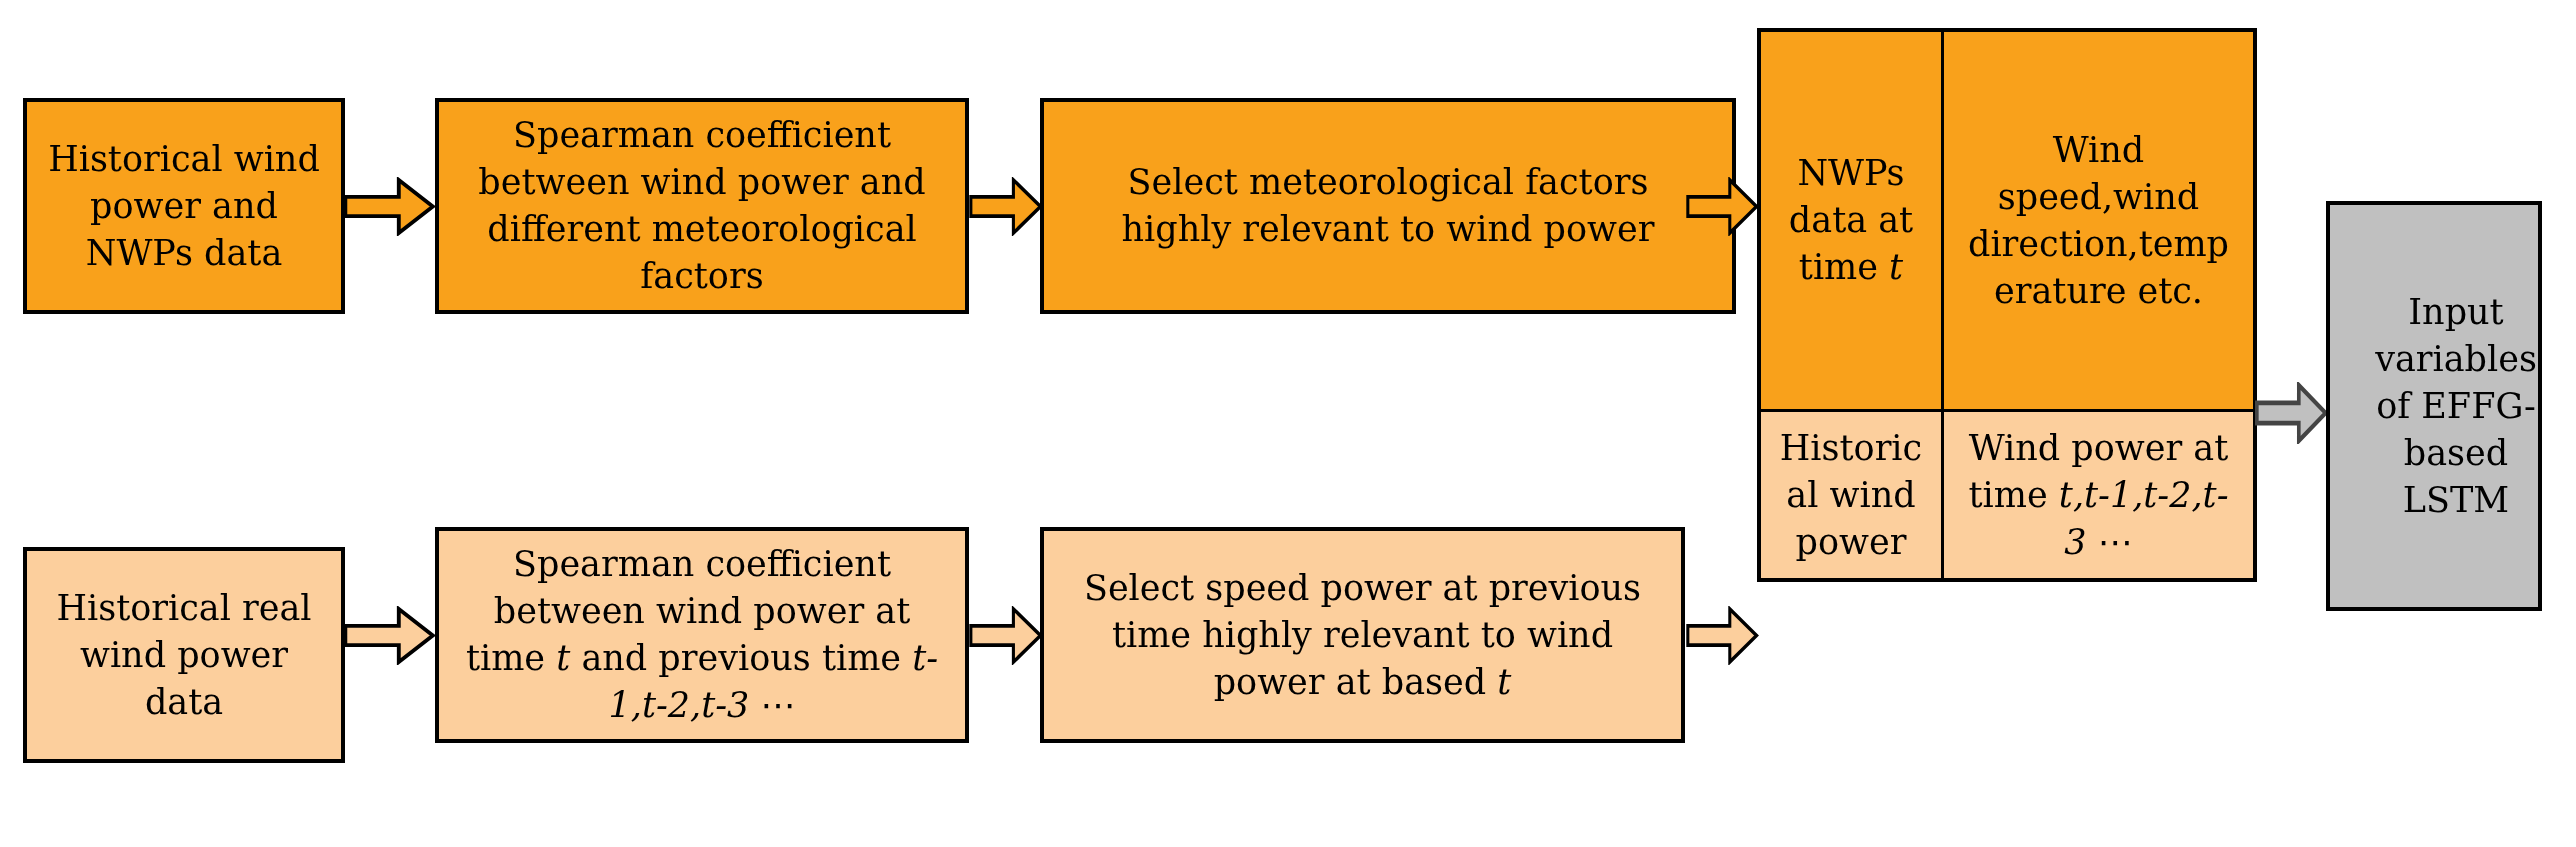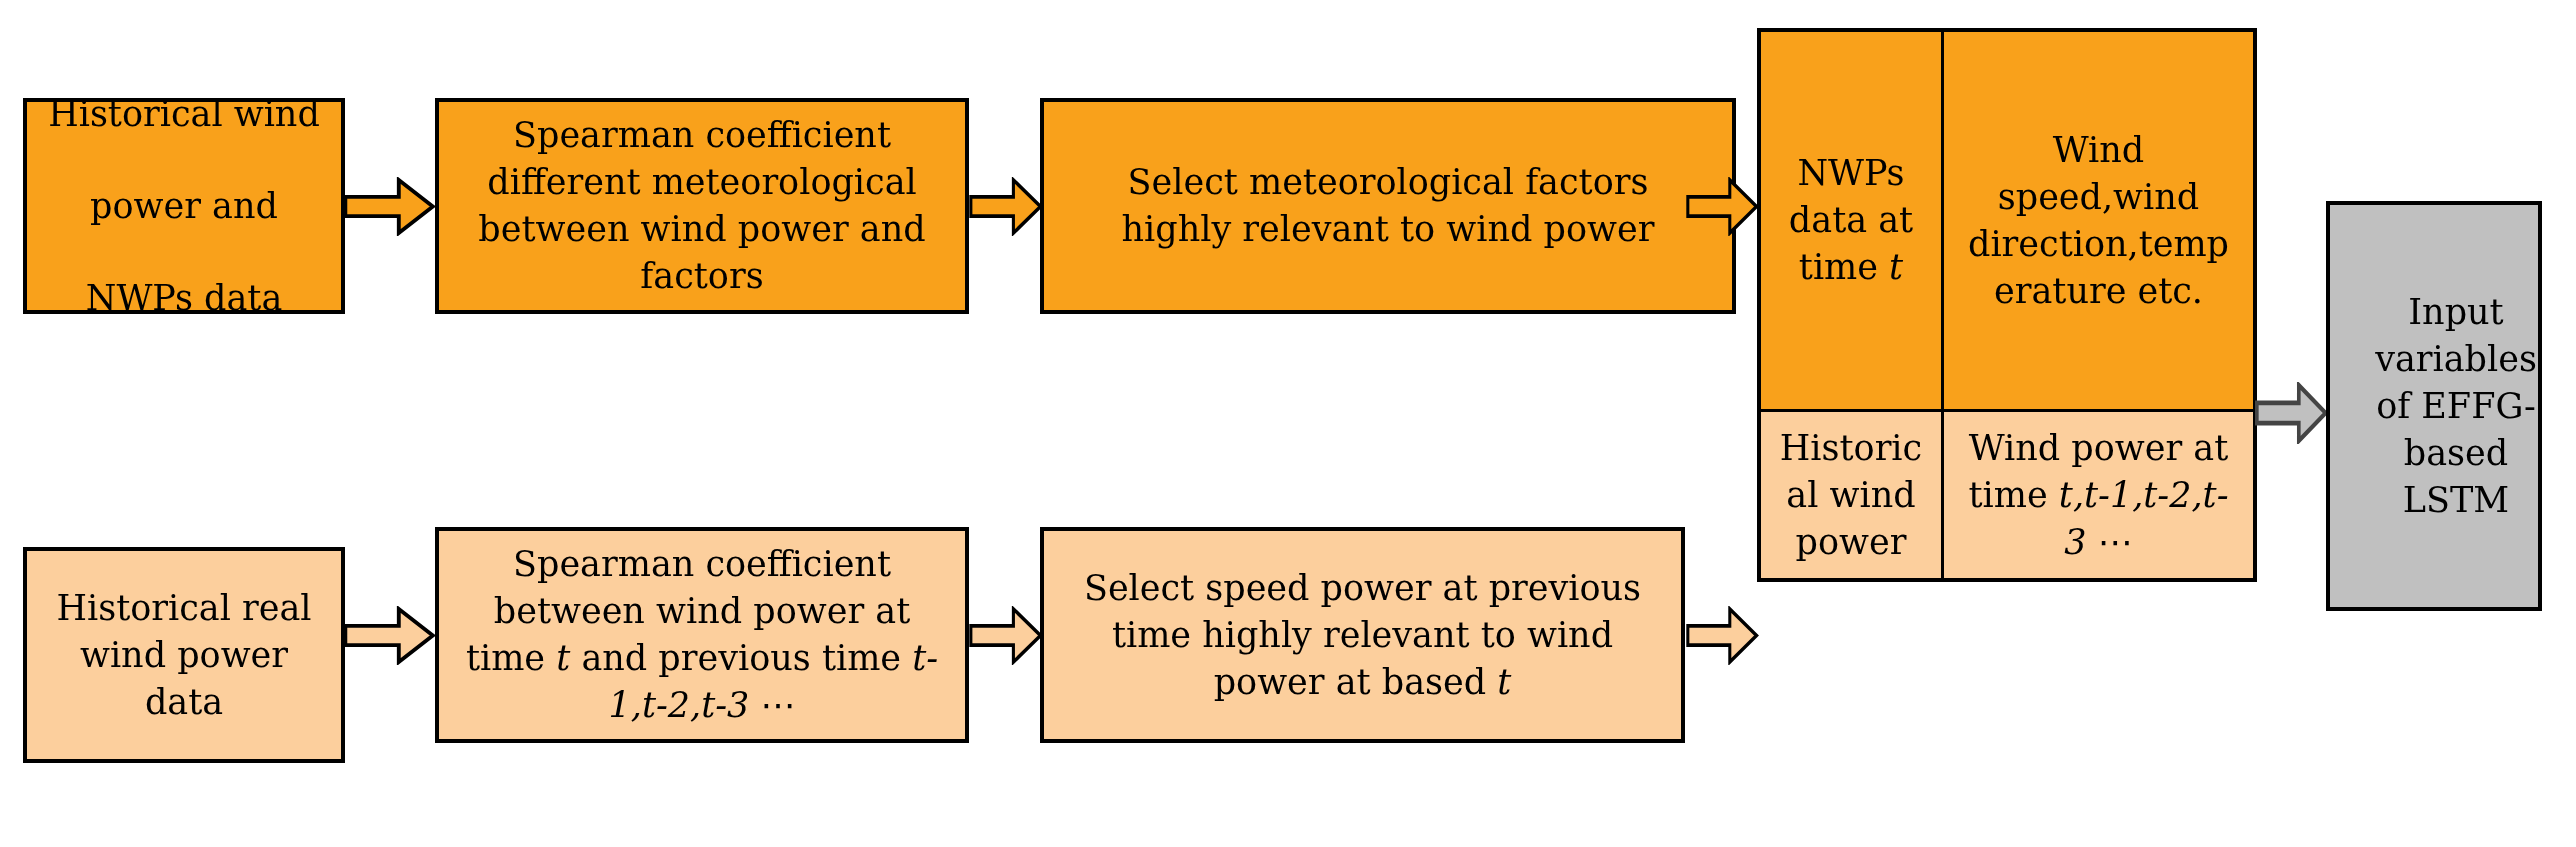--- a/index.html
+++ b/index.html
@@ -14,21 +14,21 @@
     display:flex;flex-direction:column;justify-content:center;align-items:center;
     text-align:center;font-size:35px;line-height:47px;
   }
   .ln{white-space:nowrap;}
   .it{font-style:italic;}
   .orange{background:var(--orange);}
   .lightorange{background:var(--light-orange);}
   .graybox{background:var(--gray-fill);padding-left:44px;}
 
   
-  .b1{left:23px;top:98px;width:322px;height:216px;gap:45px;}
+  .b1{left:23px;top:98px;width:322px;height:216px;}
   .b2{left:435px;top:98px;width:534px;height:216px;}
   .b3{left:1040px;top:98px;width:696px;height:216px;}
   
   .b4{left:23px;top:527px;width:322px;height:216px;margin-top:20px;}
   .b5{left:435px;top:527px;width:534px;height:216px;}
   .b6{left:1040px;top:527px;width:645px;height:216px;}
 
   
   .ftable{
     position:absolute;left:1757px;top:28px;width:500px;height:554px;
@@ -70,22 +70,22 @@
       <div class="ln"><span>power and</span></div>
       <div class="ln"><span>NWPs data</span></div>
     </div>
 
   <svg class="arrow aA" viewBox="0 0 120 80" preserveAspectRatio="none">
     <polygon class="ar-orange" points="3,27 72,27 72,4 116,40 72,76 72,53 3,53"></polygon>
   </svg>
 
   <div class="box orange b2">
       <div class="ln"><span>Spearman coefficient</span></div>
+      <div class="ln"><span>between wind power and</span></div>
       <div class="ln"><span>different meteorological</span></div>
-      <div class="ln"><span>between wind power and</span></div>
       <div class="ln"><span>factors</span></div>
     </div>
 
   <svg class="arrow aB" viewBox="0 0 120 80" preserveAspectRatio="none">
     <polygon class="ar-orange" points="3,27 72,27 72,4 116,40 72,76 72,53 3,53"></polygon>
   </svg>
 
   <div class="box orange b3">
       <div class="ln"><span>Select meteorological factors</span></div>
       <div class="ln"><span>highly relevant to wind power</span></div>

